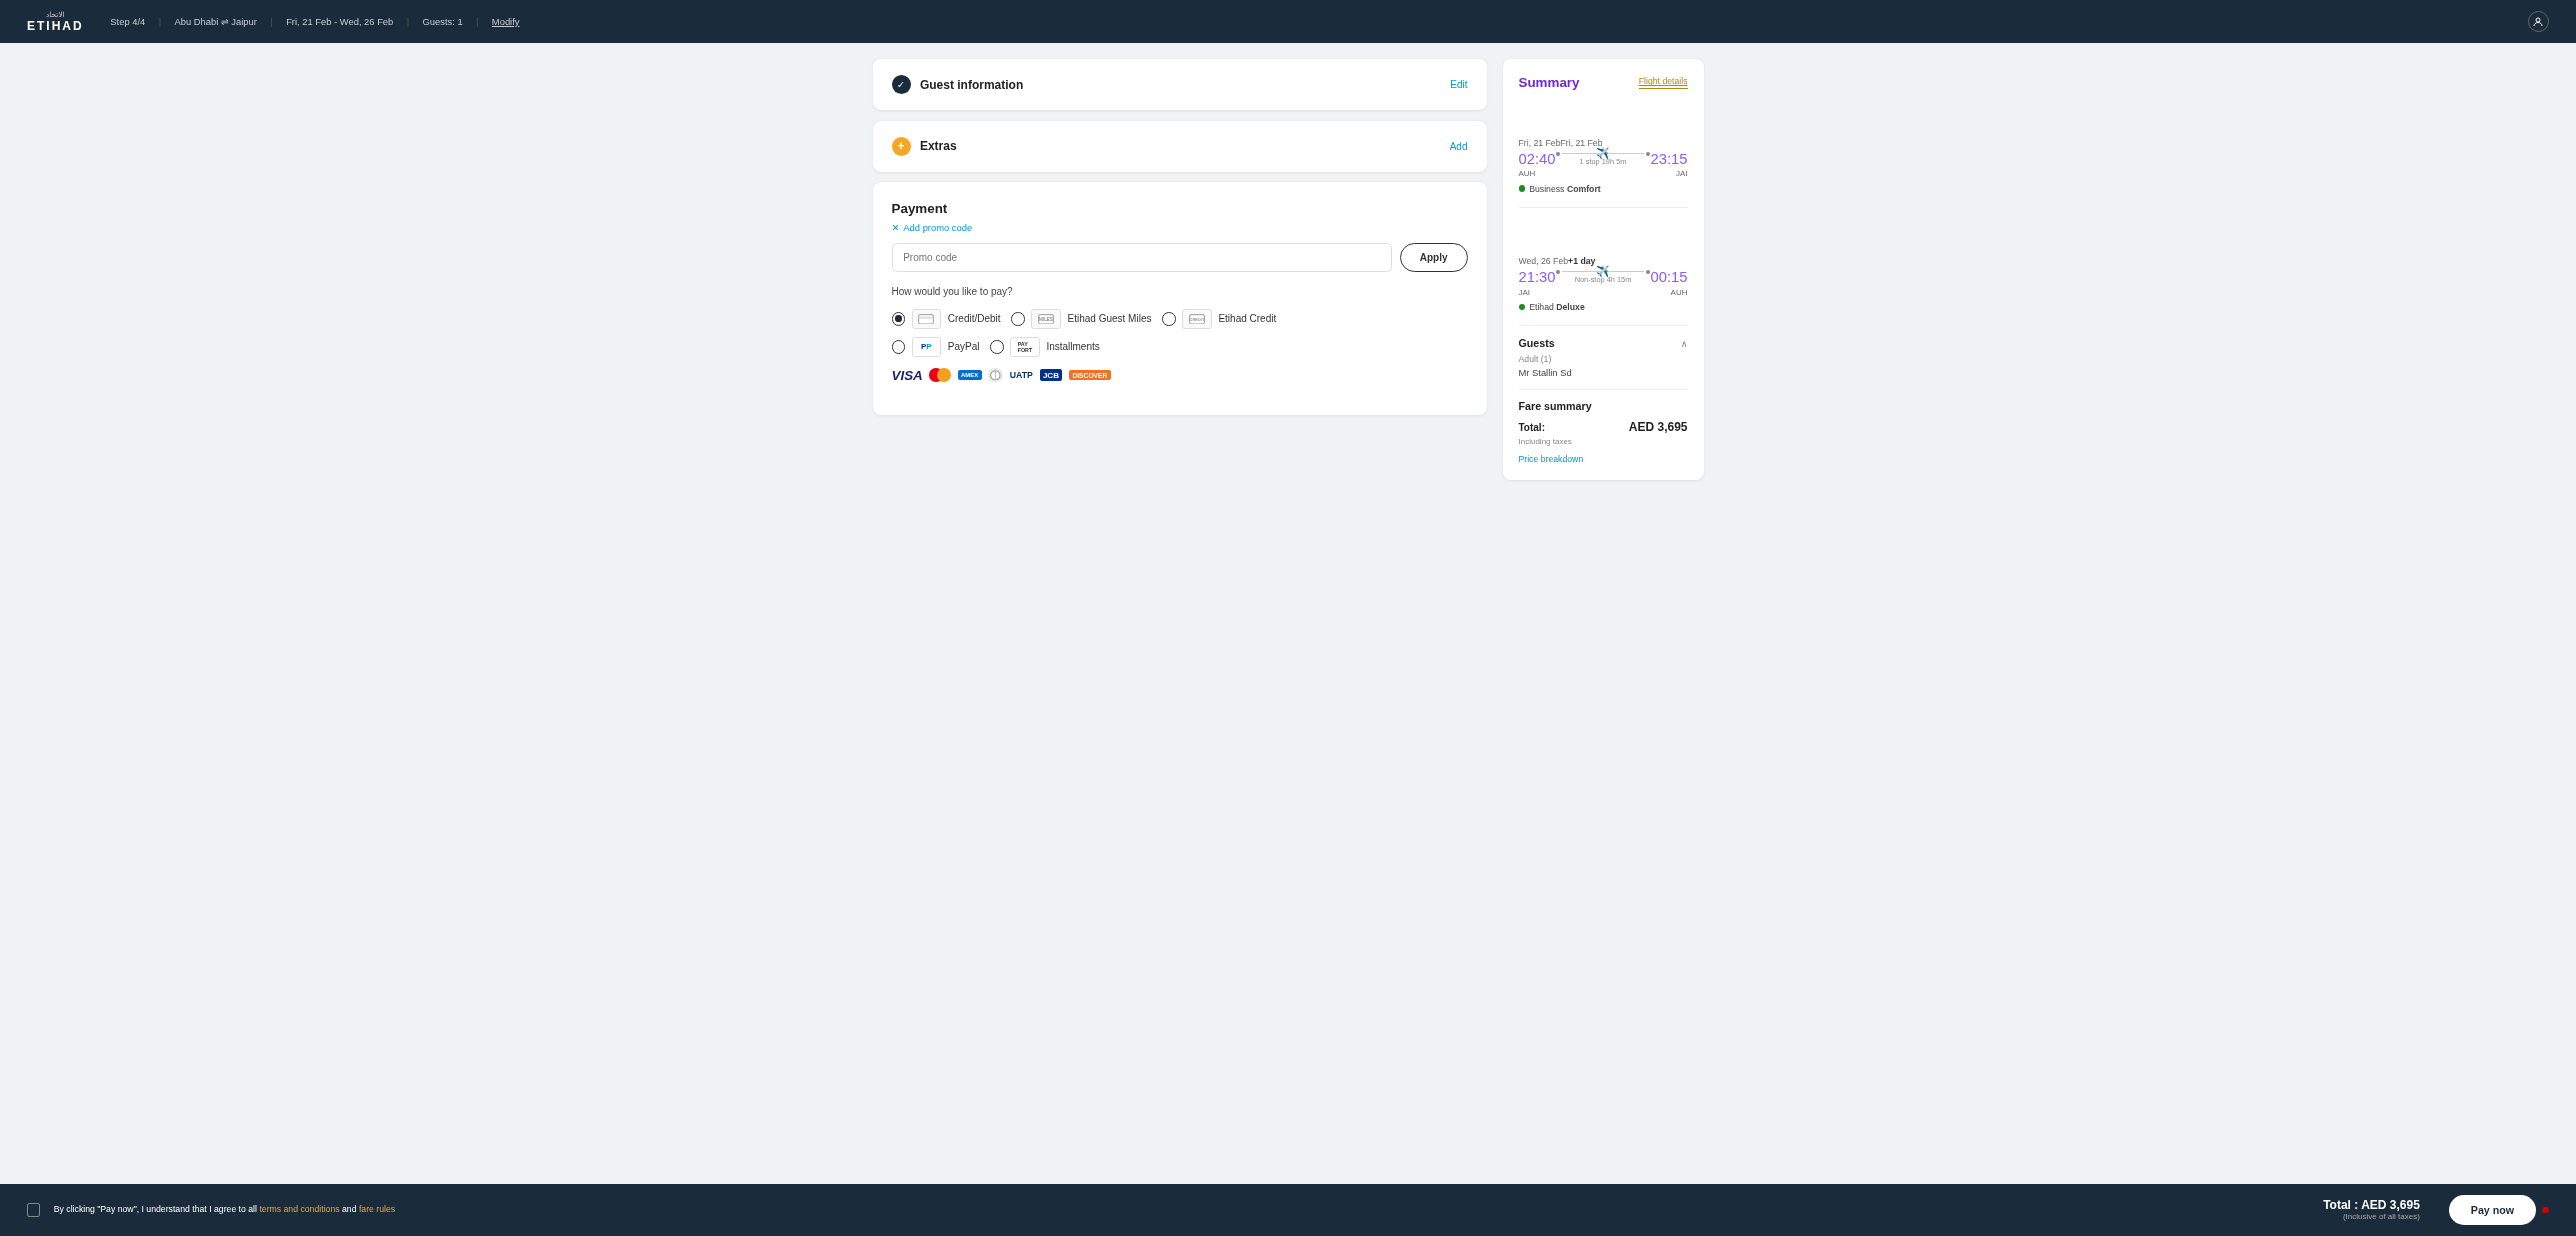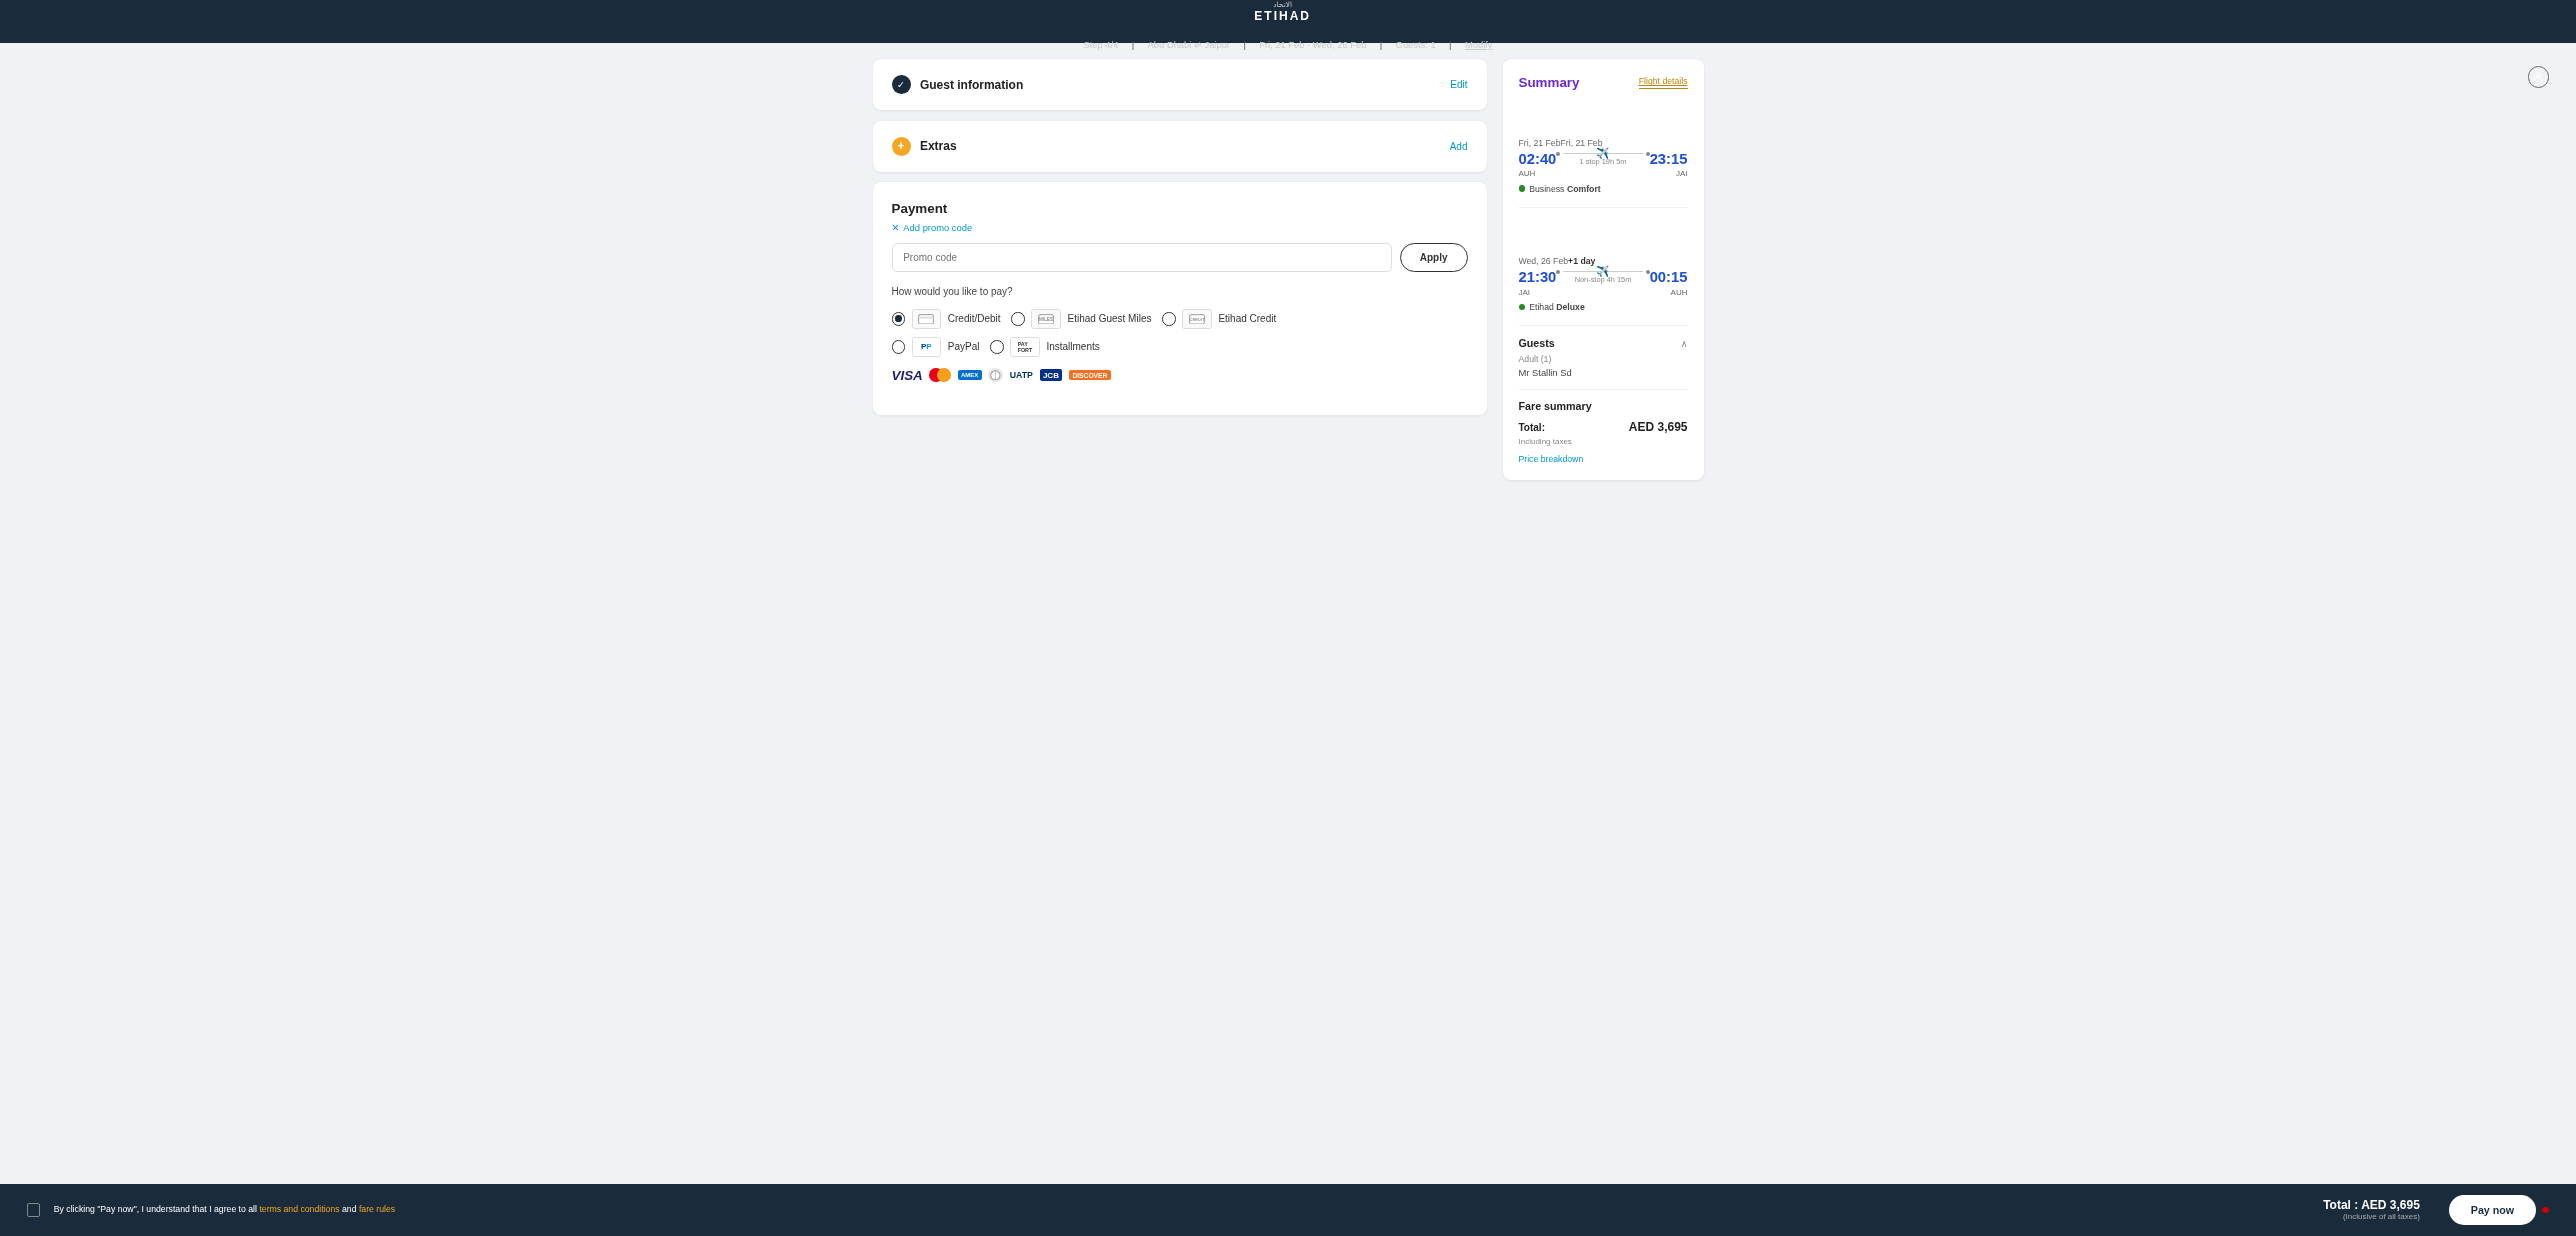--- a/index.html
+++ b/index.html
@@ -7,21 +7,20 @@
 
     
     .header {
       background: #1a2b3c;
       color: white;
       display: flex;
       align-items: center;
       padding: 0 27px;
       height: 43px;
       gap: 16px;
-      flex-direction: column;
     }
     .header-logo {
       display: flex;
       flex-direction: column;
       align-items: center;
       margin-right: 10.7px;
     }
     .logo-arabic { font-size: 7.4px; color: #ccc; letter-spacing: 0.7px; }
     .logo-english { font-size: 12px; font-weight: bold; letter-spacing: 2px; color: white; }
     .header-nav { display: flex; align-items: flex-end; gap: 8px; font-size: 9.4px; color: #ccc; }
@@ -206,21 +205,21 @@
       display: flex; justify-content: space-between; align-items: center;
       margin-bottom: 13.4px;
     }
     .summary-title { font-size: 13.4px; font-weight: 700; color: #6d28d9; }
     .flight-details-link { color: #b8860b; font-size: 8.7px; text-decoration: underline; cursor: pointer; border-bottom: 1.3px solid #b8860b; padding-bottom: 1.3px; }
 
     .flight-segment { margin-bottom: 13.4px; }
     .flight-date-row { display: flex; margin-bottom: 2.7px; margin-top: 48px; }
     .flight-date { font-size: 8.7px; color: #666; }
     .flight-times-row { display: flex; align-items: center; justify-content: space-between; margin-bottom: 2.7px; }
-    .flight-time { font-size: 14.8px; font-weight: 700; color: #1d4ed8; }
+    .flight-time { font-size: 14.8px; font-weight: 400; color: #8b5cf6; }
     .flight-route-middle { text-align: center; flex: 1; }
     .flight-line-container { display: flex; align-items: center; gap: 2.7px; margin-bottom: 1.3px; }
     .flight-dot { width: 4px; height: 4px; border-radius: 50%; background: #888; }
     .flight-line { flex: 1; height: 0.7px; background: #ccc; position: relative; }
     .flight-stop-text { font-size: 7.4px; color: #888; }
     .flight-airports { display: flex; justify-content: space-between; font-size: 8px; color: #666; margin-bottom: 5.4px; }
     .class-badge { display: flex; align-items: center; gap: 4px; font-size: 8.7px; color: #444; }
     .class-dot { width: 6.7px; height: 6.7px; border-radius: 50%; }
     .class-dot.business { background: #228b22; }
     .class-dot.economy { background: #228b22; }

